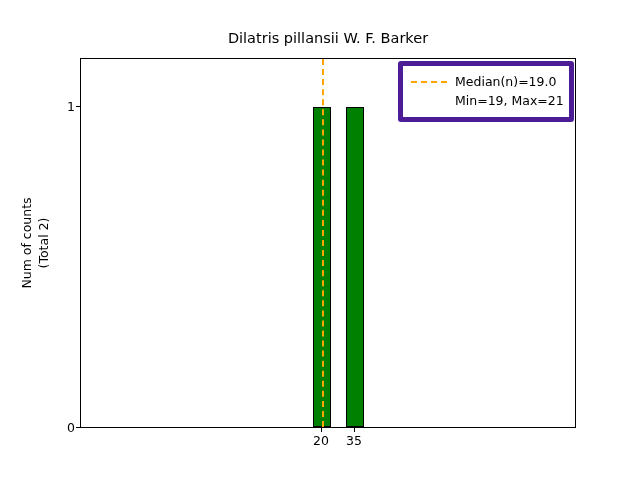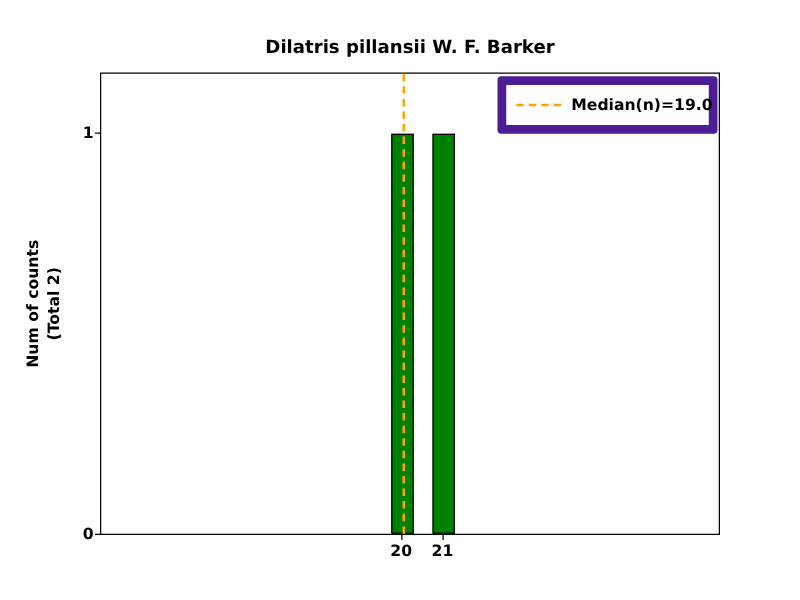--- a/index.html
+++ b/index.html
@@ -14,21 +14,20 @@
     color: #000000;
     overflow: hidden;
     position: relative;
   }
   #figure {
     position: absolute;
     left: 0; top: 0;
     width: 640px;
     height: 480px;
     background: #ffffff;
-    font-weight: bold;
   }
   
   #chart-title {
     position: absolute;
     left: 80px;
     top: 30px;
     width: 496px;
     text-align: center;
     font-size: 14.5px;
     color: #000000;
@@ -122,21 +121,21 @@
     white-space: nowrap;
   }
   #ylabel .l1 { display: block; }
   #ylabel .l2 { display: block; }
   
   #legend {
     position: absolute;
     left: 398px;
     top: 61px;
     width: 176px;
-    border: 7px solid #4c1d95;
+    border: 5px solid #4c1d95;
     border-radius: 3px;
     background: #ffffff;
     box-sizing: border-box;
     padding: 6px 8px 7px 8px;
   }
   .legend-row {
     display: flex;
     align-items: center;
     height: 19px;
   }
@@ -169,35 +168,39 @@
 
     <div class="bar" style="left:265px; width:18px; height:87.0%; background:#008000;"></div>
 
     <div id="median-line" style="left:241px;"></div>
 
   </div>
 
   <div class="xtick" style="left:321px;"></div>
   <div class="xtick" style="left:354px;"></div>
   <div class="xticklabel" style="left:321px;">20</div>
-  <div class="xticklabel" style="left:354px;">21</div>
+  <div class="xticklabel" style="left:354px;">35</div>
 
   <div class="ytick" style="top:106px;"></div>
   <div class="ytick" style="top:427.4px;"></div>
   <div class="yticklabel" style="top:106px;">1</div>
   <div class="yticklabel" style="top:427.4px;">0</div>
 
 
   <div id="ylabel-wrap">
     <div id="ylabel">
       <span class="l1">Num of counts</span>
       <span class="l2">(Total 2)</span>
     </div>
   </div>
 
   <div id="legend">
     <div class="legend-row">
       <span class="legend-swatch"></span>
       <span class="legend-text">Median(n)=19.0</span>
     </div>
+    <div class="legend-row">
+      <span class="legend-swatch blank"></span>
+      <span class="legend-text">Min=19, Max=21</span>
+    </div>
   </div>
 
 </div>
 
 </body></html>

